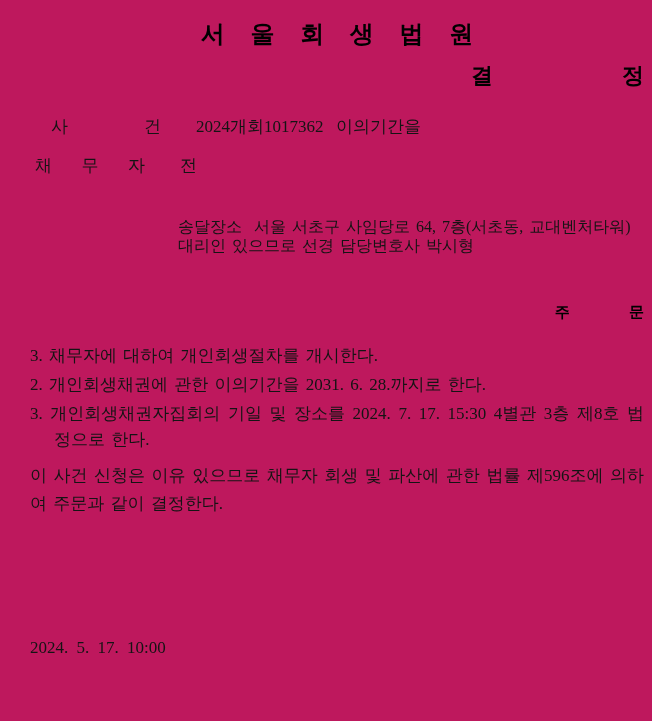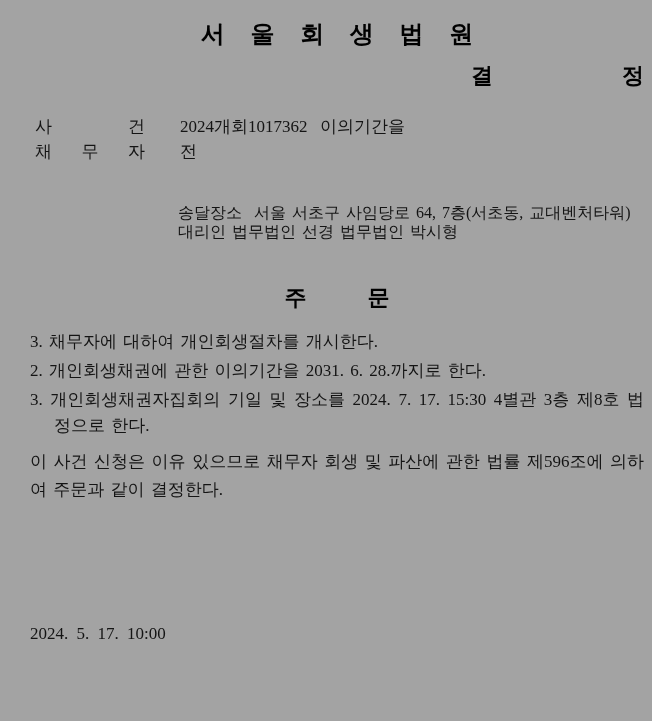--- a/index.html
+++ b/index.html
@@ -6,21 +6,21 @@
     margin: 0;
     padding: 0;
     background: #ffffff;
   }
   .page {
     position: relative;
     width: 652px;
     height: 721px;
     box-sizing: border-box;
     padding: 0 8px 0 30px;
-    background: #a3a3a3;
+    background: #be185d;
     color: #141414;
     overflow: hidden;
     font-family: "Liberation Serif", "DejaVu Serif", serif;
   }
   
   .court-name {
     margin: 17px 0 0;
     text-align: center;
     font-family: "Liberation Sans", "DejaVu Sans", sans-serif;
     font-weight: bold;
@@ -35,41 +35,41 @@
     text-align: right;
     font-family: "Liberation Sans", "DejaVu Sans", sans-serif;
     font-weight: bold;
     font-size: 22px;
     line-height: 30px;
     word-spacing: 123px;
     color: #000000;
     white-space: pre-wrap;
   }
   .section-heading {
-    text-align: center;
+    text-align: right;
     font-family: "Liberation Sans", "DejaVu Sans", sans-serif;
     font-weight: bold;
-    font-size: 22px;
+    font-size: 15px;
     line-height: 30px;
     word-spacing: 55px;
     color: #000000;
     white-space: pre-wrap;
   }
   .heading-order  { margin: 42px 0 0; }
   .heading-reason { margin: 10px 0 0; }
 
   
   .info-row {
     display: flex;
     align-items: flex-start;
     font-size: 17px;
     line-height: 24px;
   }
-  .info-row-case   { margin-top: 24px; }
-  .info-row-debtor { margin-top: 1px; }
+  .info-row-case   { margin-top: 24px; margin-left: 16px; }
+  .info-row-debtor { margin-top: 15px; }
   .info-label {
     display: inline-block;
     width: 110px;
     margin-left: 5px;
     text-align: justify;
     text-align-last: justify;
     white-space: normal;
   }
   .info-value {
     margin-left: 35px;
@@ -132,21 +132,21 @@
     <span class="info-value">2024개회1017362  이의기간을</span>
   </div>
 
   <div class="info-row info-row-debtor">
     <span class="info-label">채 무 자</span>
     <span class="info-value">전</span>
   </div>
 
   <div class="address-block">
     <div class="addr-line">송달장소  서울 서초구 사임당로 64, 7층(서초동, 교대벤처타워)</div>
-    <div class="addr-line">대리인 법무법인 선경 법무법인 박시형</div>
+    <div class="addr-line">대리인 있으므로 선경 담당변호사 박시형</div>
   </div>
 
   <h2 class="section-heading heading-order">주 문</h2>
 
   <div class="order-list">
     <p class="order-item">3. 채무자에 대하여 개인회생절차를 개시한다.</p>
     <p class="order-item">2. 개인회생채권에 관한 이의기간을 2031. 6. 28.까지로 한다.</p>
     <p class="order-item">3. 개인회생채권자집회의 기일 및 장소를 2024. 7. 17. 15:30 4별관 3층 제8호 법정으로 한다.</p>
   </div>
 

